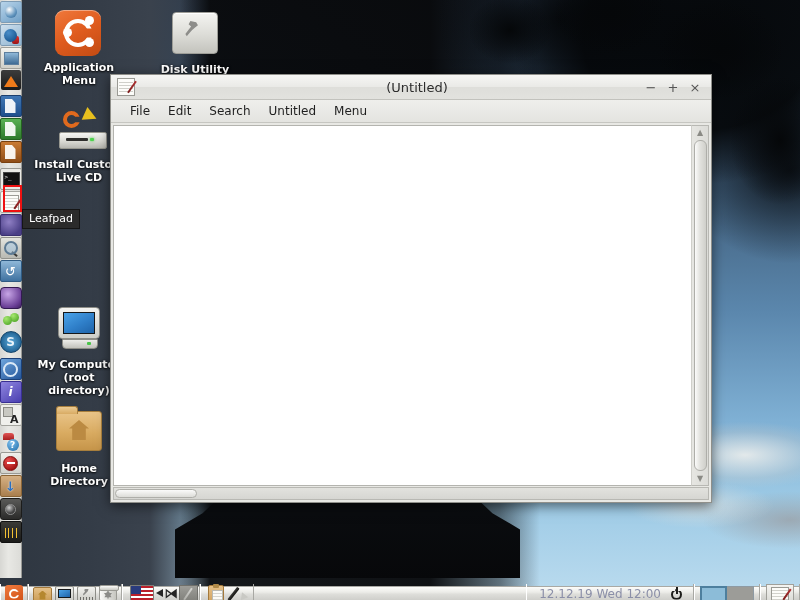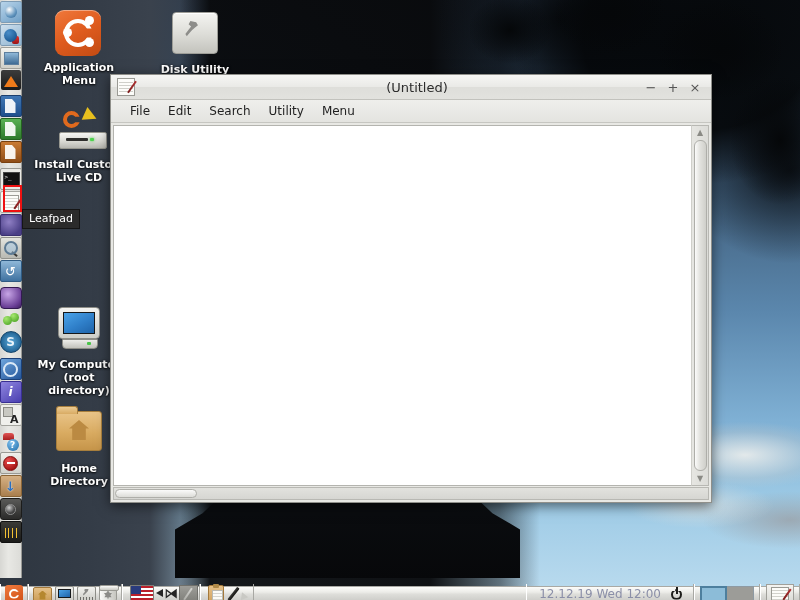--- a/index.html
+++ b/index.html
@@ -626,21 +626,21 @@
         <span class="win-btn">−</span>
         <span class="win-btn">+</span>
         <span class="win-btn">×</span>
       </div>
     </div>
 
     <div id="menubar">
       <div class="menu-item">File</div>
       <div class="menu-item">Edit</div>
       <div class="menu-item">Search</div>
-      <div class="menu-item">Utility</div>
+      <div class="menu-item">Untitled</div>
       <div class="menu-item">Menu</div>
     </div>
 
     <div id="text-area-wrap">
       <div id="text-area"></div>
       <div id="vscroll">
         <div class="sb-arrow">▲</div>
         <div id="vthumb"></div>
         <div class="sb-arrow">▼</div>
       </div>

